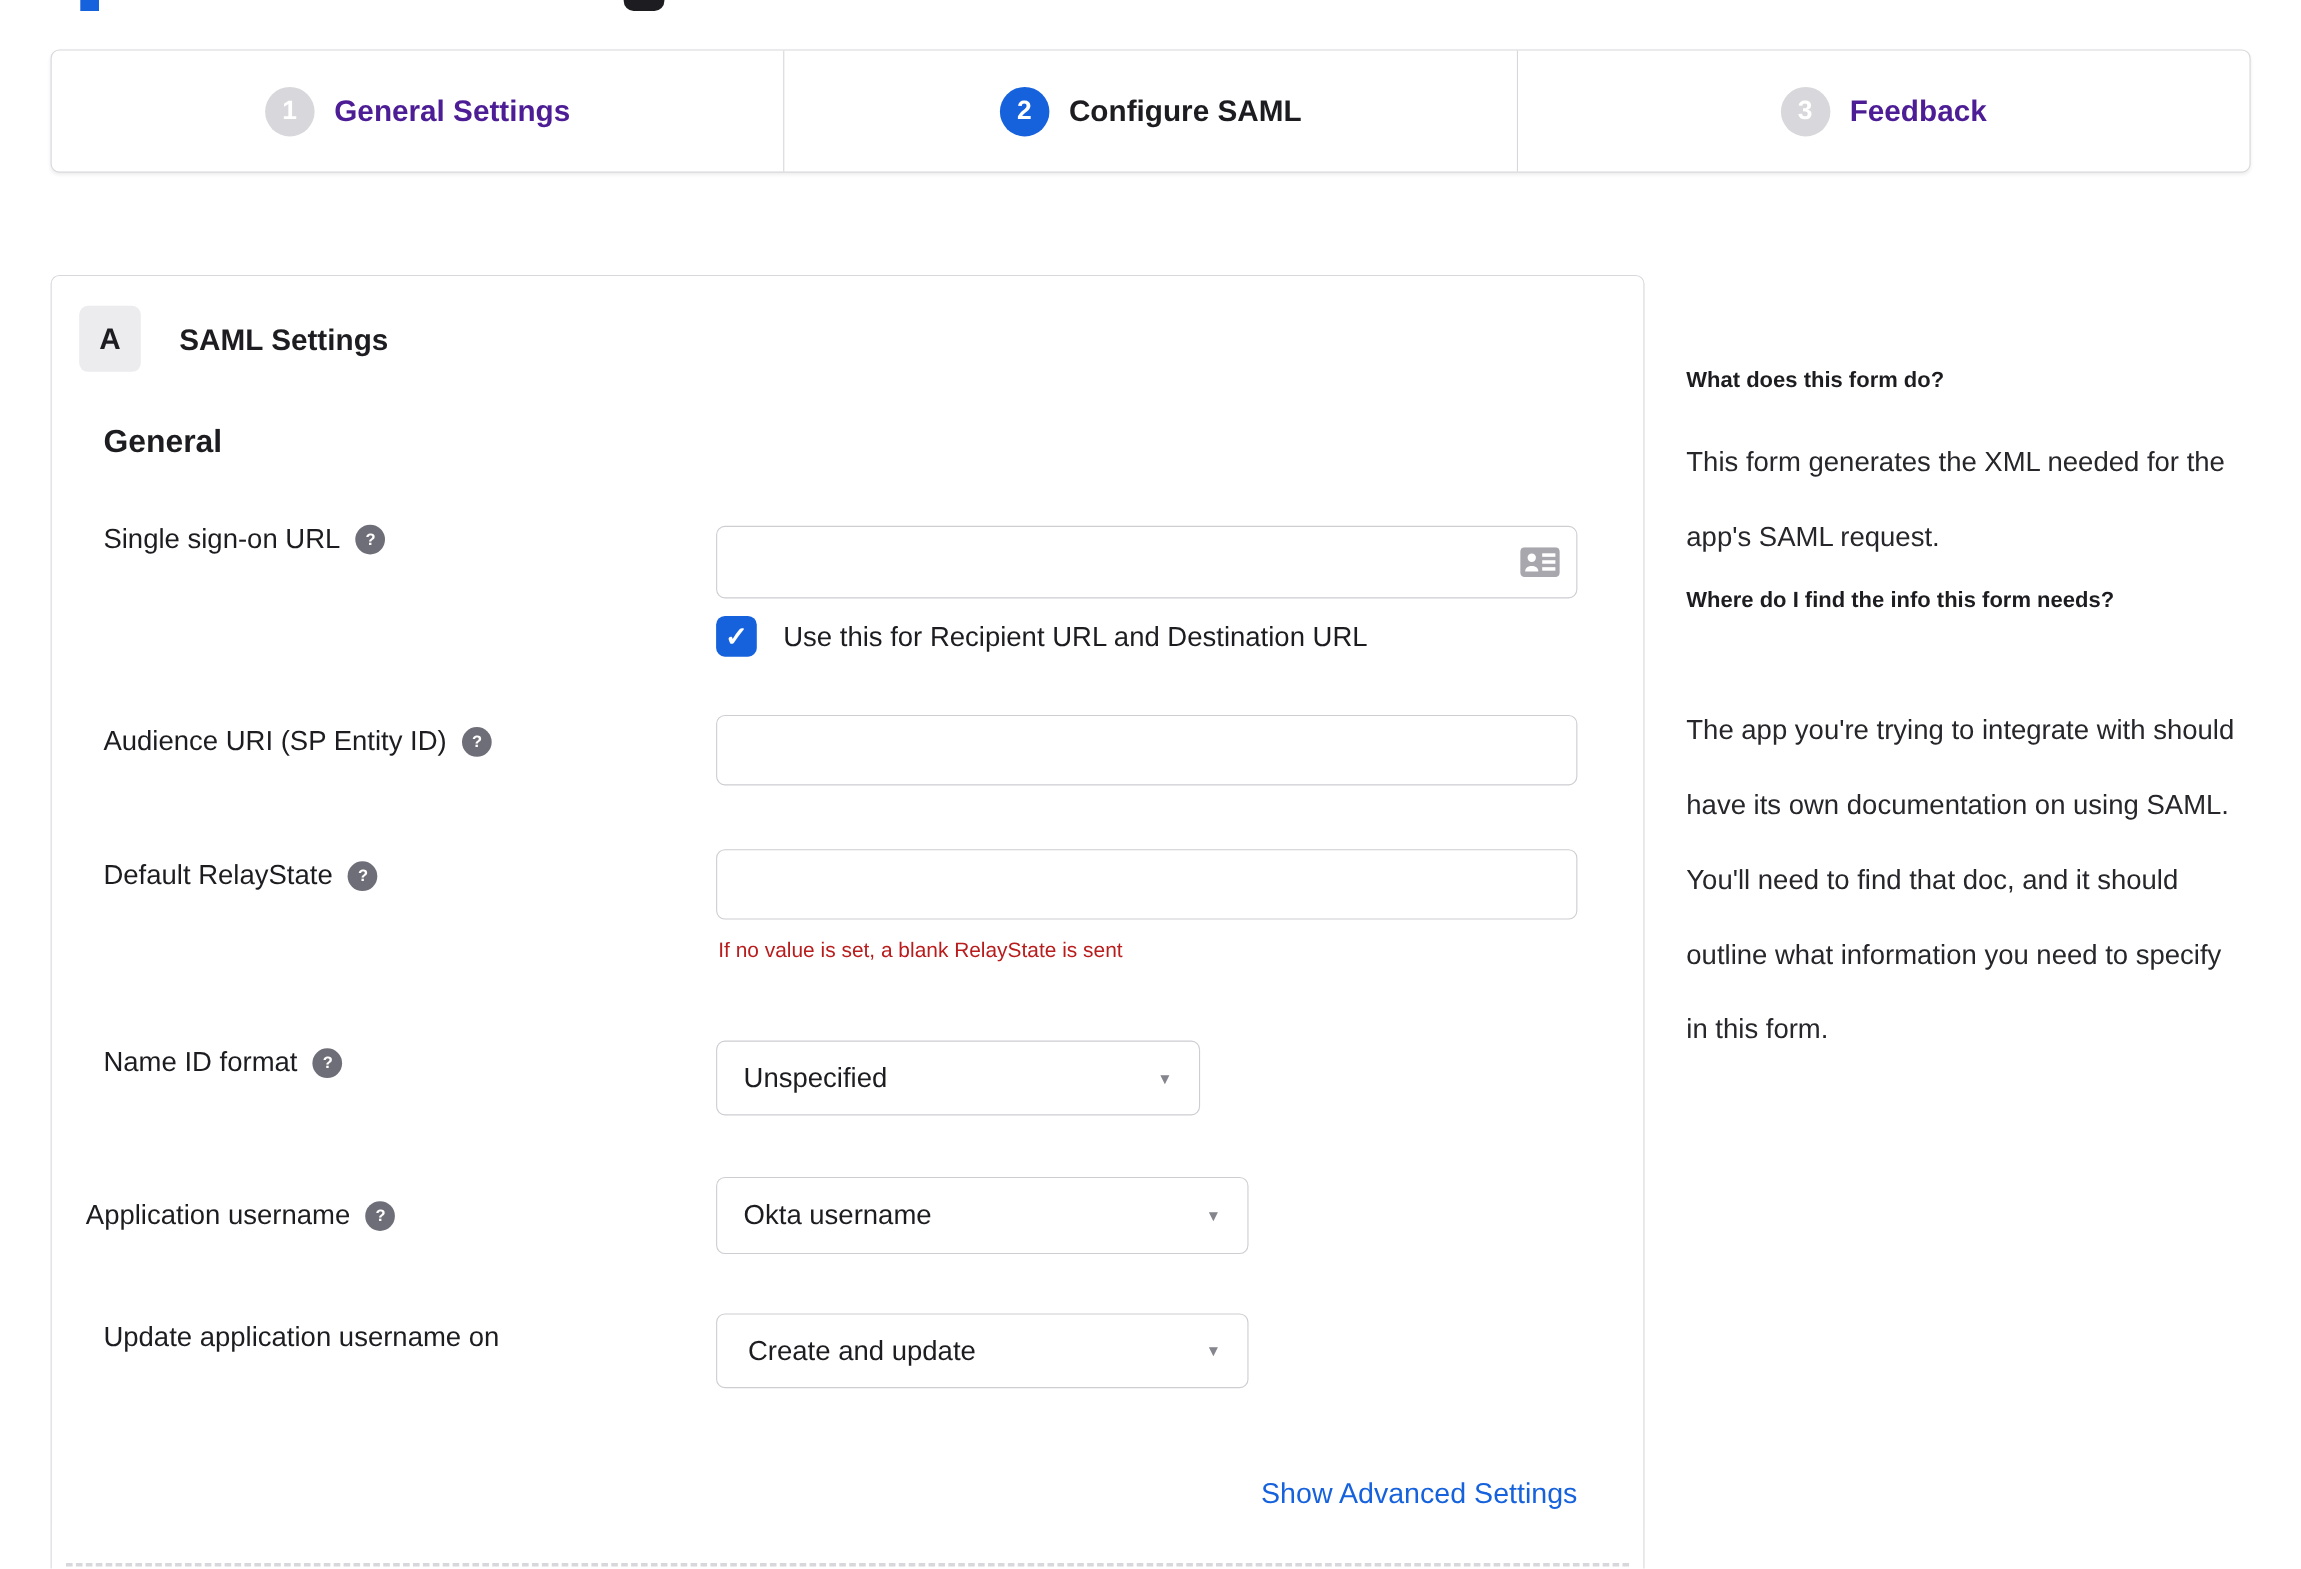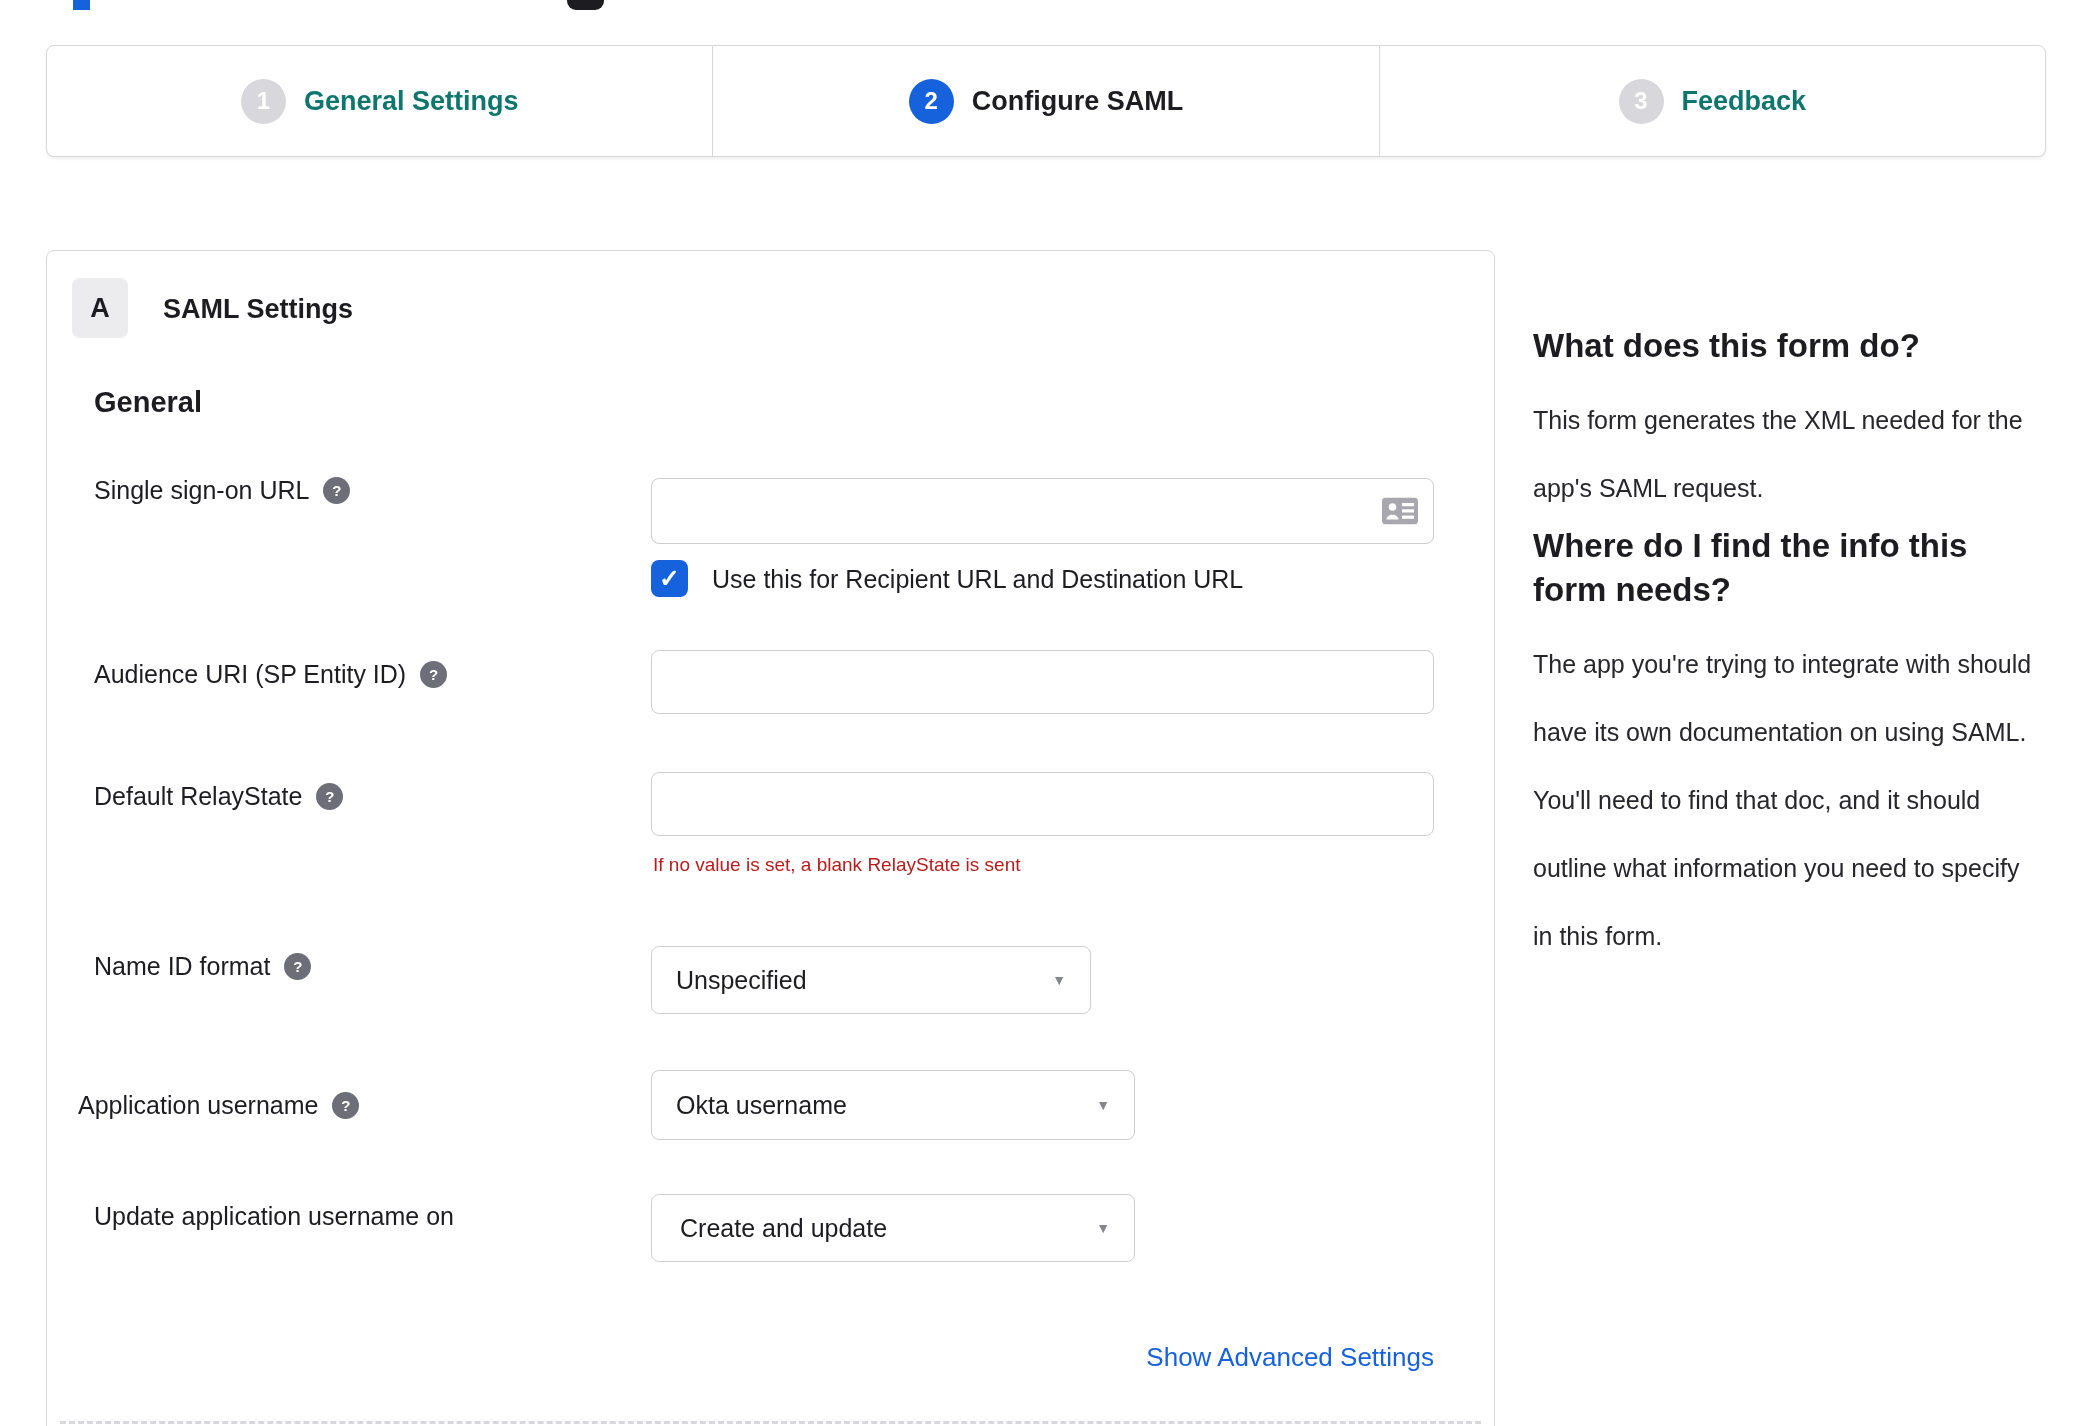--- a/index.html
+++ b/index.html
@@ -33,21 +33,21 @@
     cursor: default;
   }
   .step + .step { border-left: 1px solid #d8d8dc; }
   .step-circle {
     width: 45px; height: 45px; border-radius: 50%;
     display: flex; align-items: center; justify-content: center;
     font-size: 24px; font-weight: bold; color: #ffffff;
     background: #d8d8dc;
   }
   .step.active .step-circle { background: #1662dd; }
-  .step-label { font-size: 27px; font-weight: bold; color: #0f766e; }
+  .step-label { font-size: 27px; font-weight: bold; color: #4c1d95; }
   .step.active .step-label { color: #1d1d21; }
 
   
   .panel {
     left: 46px; top: 250px; width: 1449px; height: 1260px;
     border: 1px solid #d8d8dc;
     border-radius: 8px;
     background: #ffffff;
   }
   .panel-badge {
@@ -107,21 +107,21 @@
   .advanced-link {
     font-size: 26px; color: #1662dd; text-decoration: none;
     cursor: pointer;
   }
   .dashed-divider {
     left: 60px; top: 1421px; width: 1421px; height: 0;
     border-top: 3px dashed #d8d8dc;
   }
 
   
-  .sb-heading { font-size: 33px; font-weight: bold; line-height: 44px; color: #1d1d21; }
+  .sb-heading { font-size: 20px; font-weight: bold; line-height: 44px; color: #1d1d21; }
   .sb-body { font-size: 25px; line-height: 68px; color: #26262b; }
 </style>
 </head>
 <body>
 
 <div class="abs frag-blue"></div>
 <div class="abs frag-dark"></div>
 
 <div class="abs stepper">
   <div class="step">

